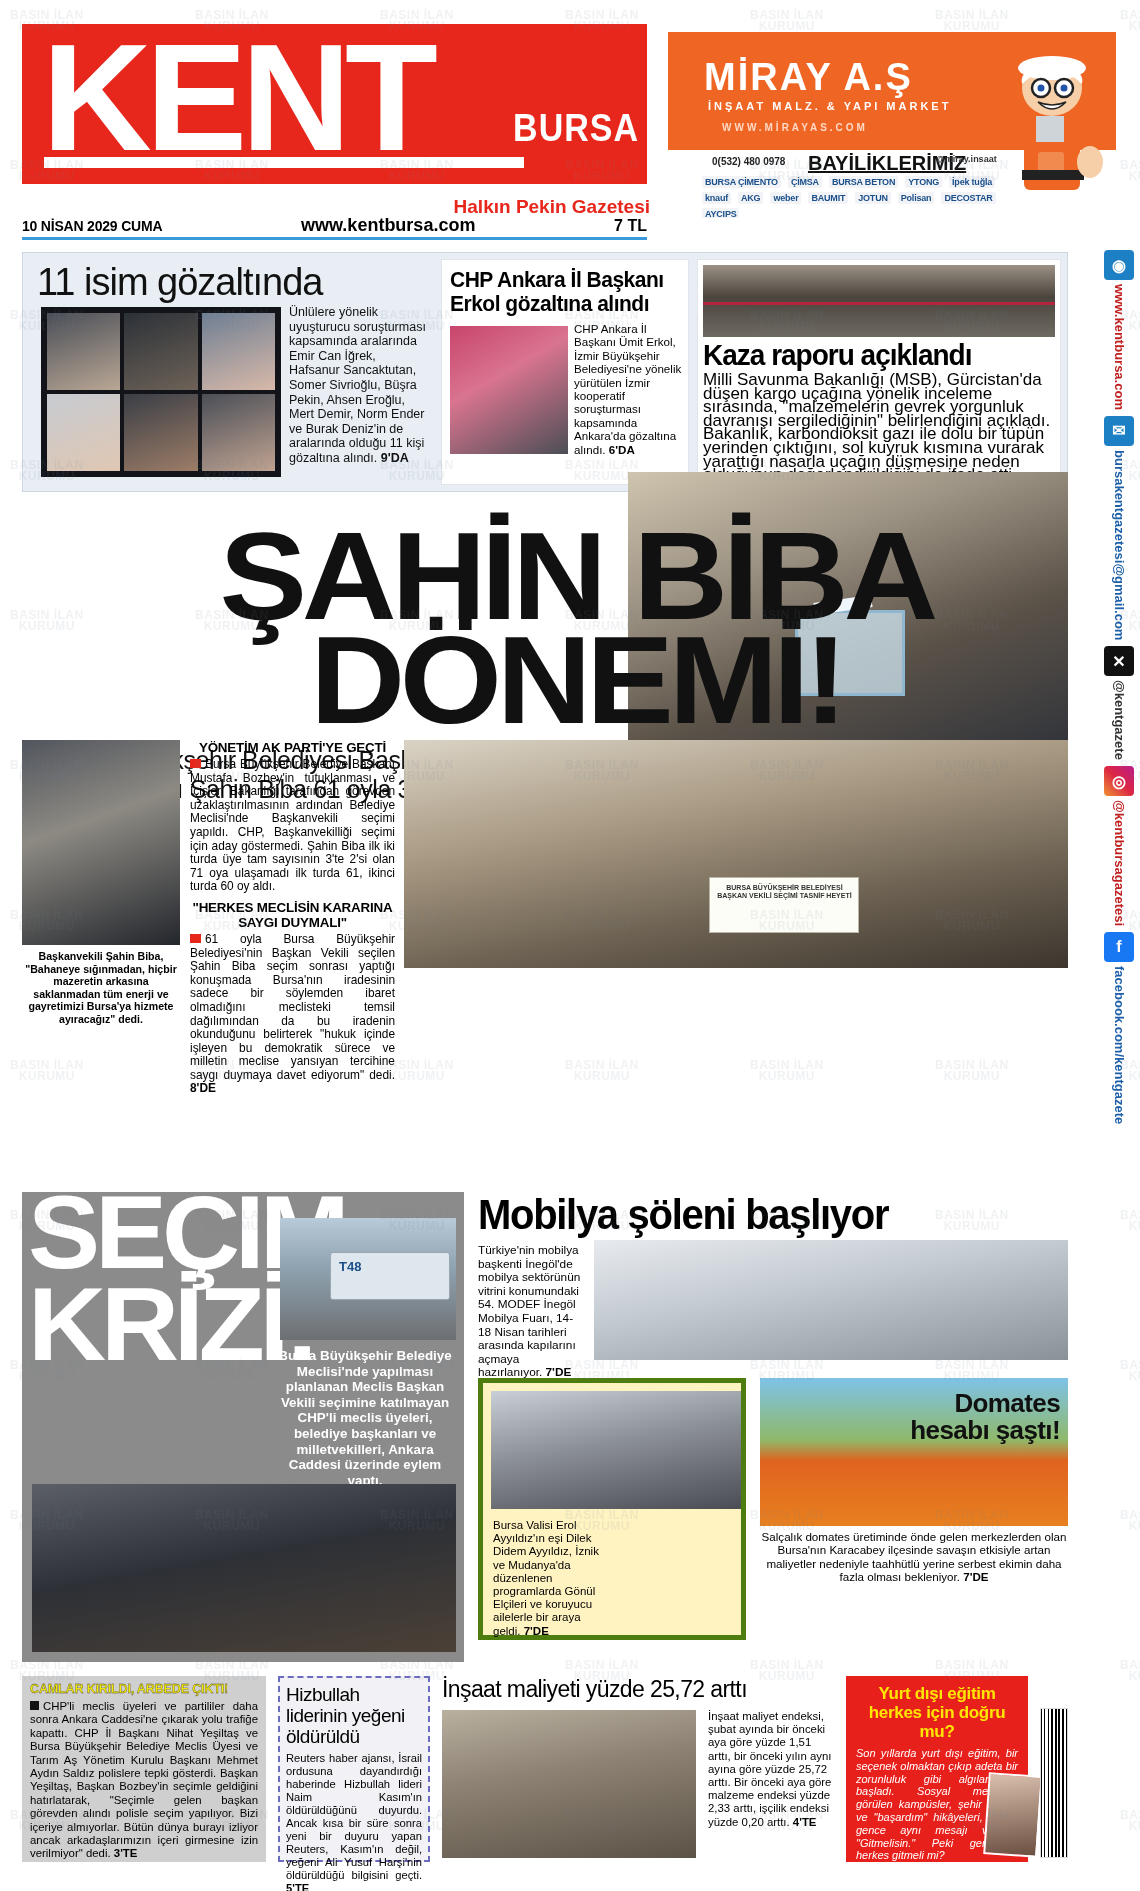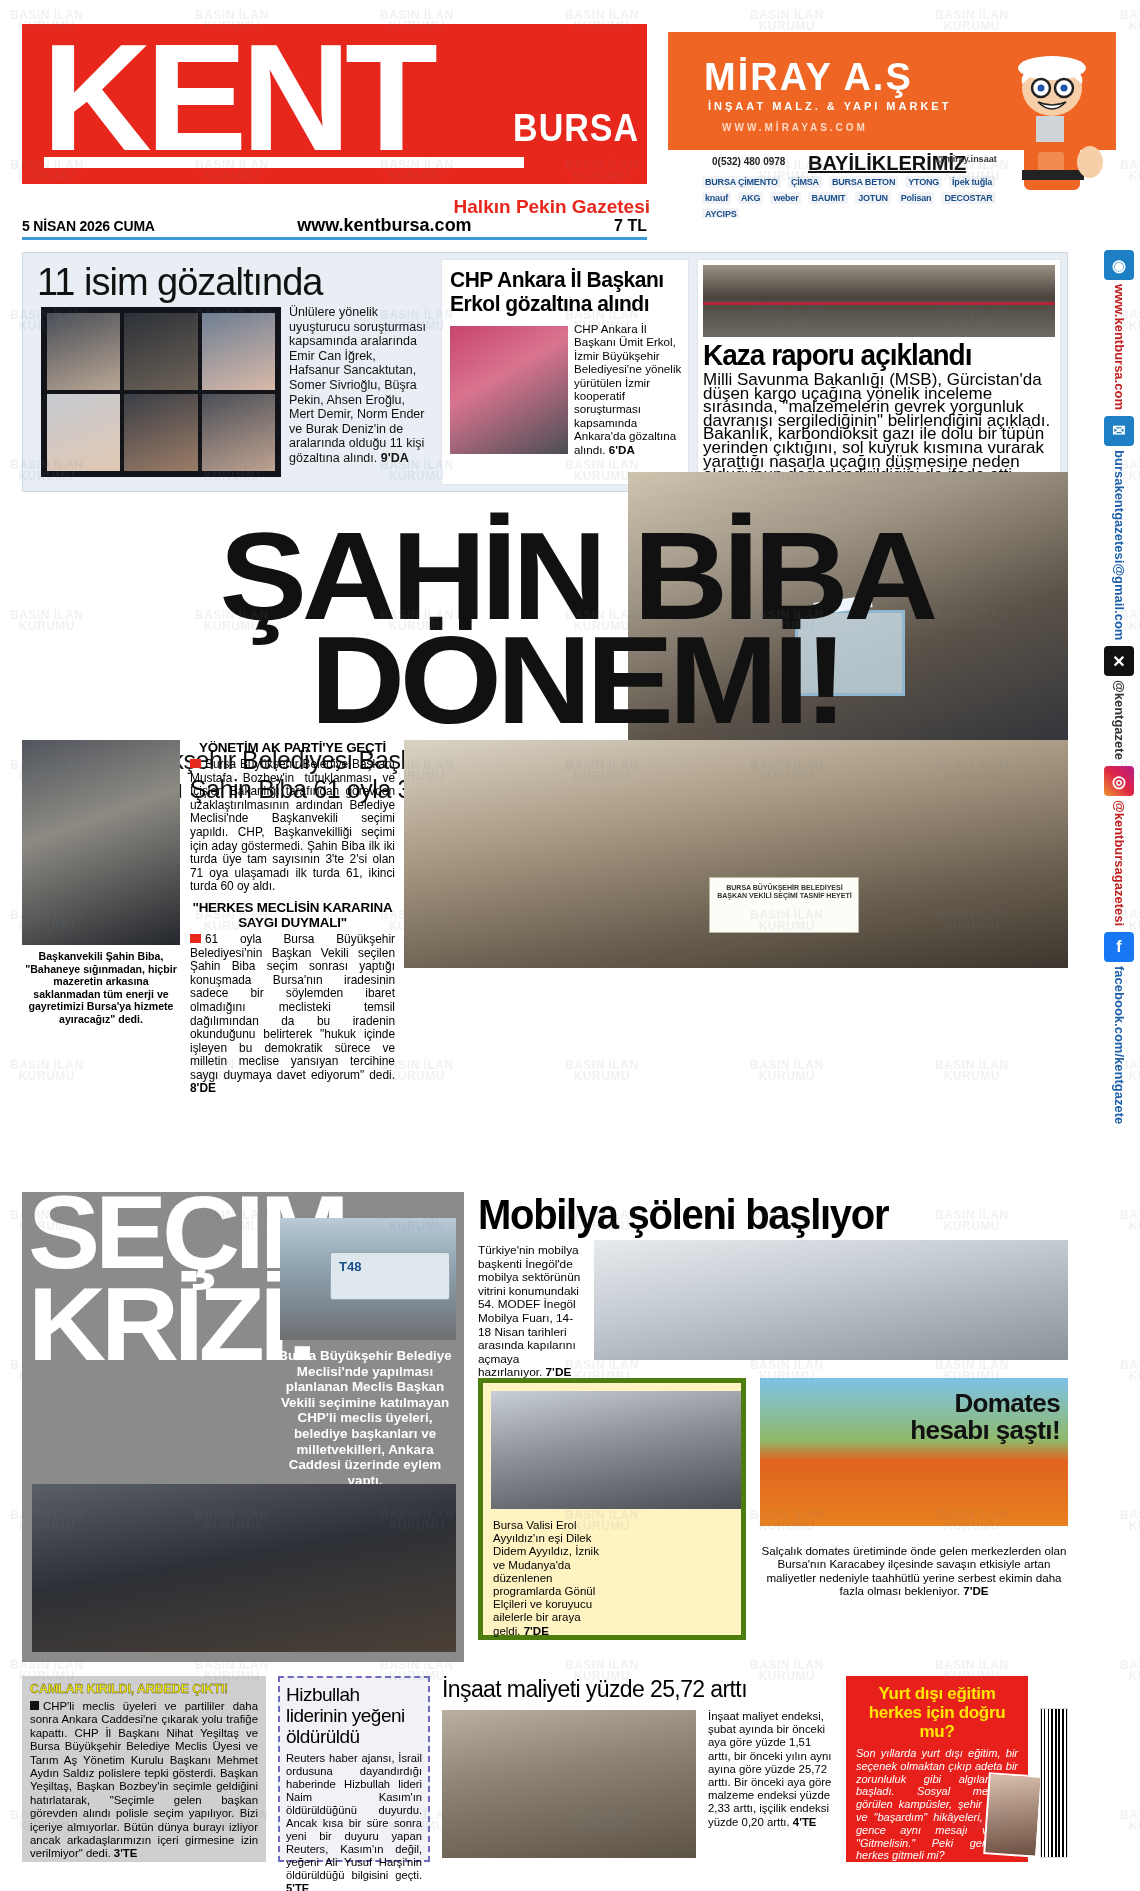--- a/index.html
+++ b/index.html
@@ -314,21 +314,21 @@
   .dom-photo{
     width:308px; height:148px;
     background:linear-gradient(180deg,#7ec2e8 0%,#8fb96a 42%,#e0631f 56%,#e8801f 100%);
     position:relative; overflow:hidden;
   }
   .dom-h{
     position:absolute; right:8px; top:12px; width:200px; text-align:right;
     font-size:26px; font-weight:bold; line-height:27px; color:#111; letter-spacing:-.6px;
   }
   .dom-text{
-    margin-top:18px; font-size:11.6px; line-height:13.4px; text-align:center;
+    margin-top:4px; font-size:11.6px; line-height:13.4px; text-align:center;
   }
 
   
   .bottom{ position:absolute; left:22px; top:1676px; width:1046px; height:198px; }
   .b-col1{
     position:absolute; left:0; top:0; width:244px; height:186px;
     background:#cfcfcf; padding:6px 8px;
   }
   .b1-h{
     color:#f5e800; font-size:12.6px; font-weight:bold; letter-spacing:-.2px;
@@ -386,21 +386,21 @@
 <div class="page">
 
   <div class="masthead">
     <div class="logo-box">
       <div class="logo-kent">KENT</div>
       <div class="logo-bursa">BURSA</div>
       <div class="logo-rule"></div>
     </div>
     <div class="slogan">Halkın Pekin Gazetesi</div>
     <div class="infobar">
-      <div class="date">5 NİSAN 2026 CUMA</div>
+      <div class="date">10 NİSAN 2029 CUMA</div>
       <div class="site">www.kentbursa.com</div>
       <div class="price">7 TL</div>
     </div>
 
     <div class="miray">
       <div class="miray-top">
         <div class="miray-name">MİRAY A.Ş</div>
         <div class="miray-sub">İNŞAAT MALZ. &amp; YAPI MARKET</div>
         <div class="miray-url">WWW.MİRAYAS.COM</div>
       </div>

